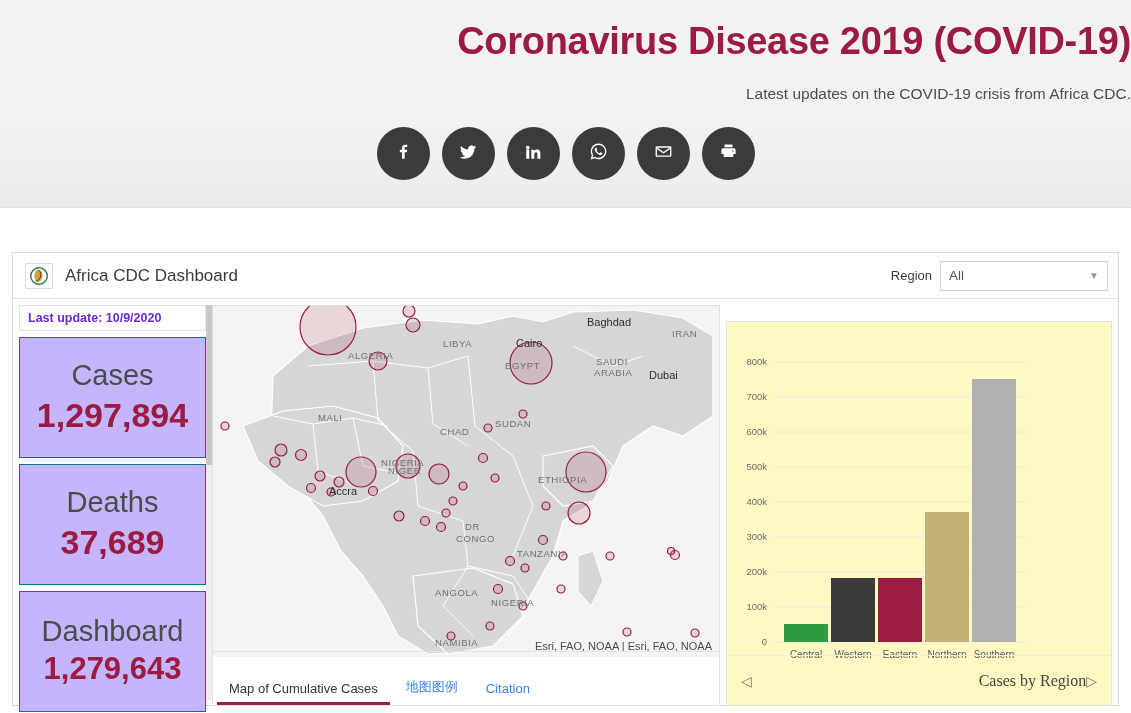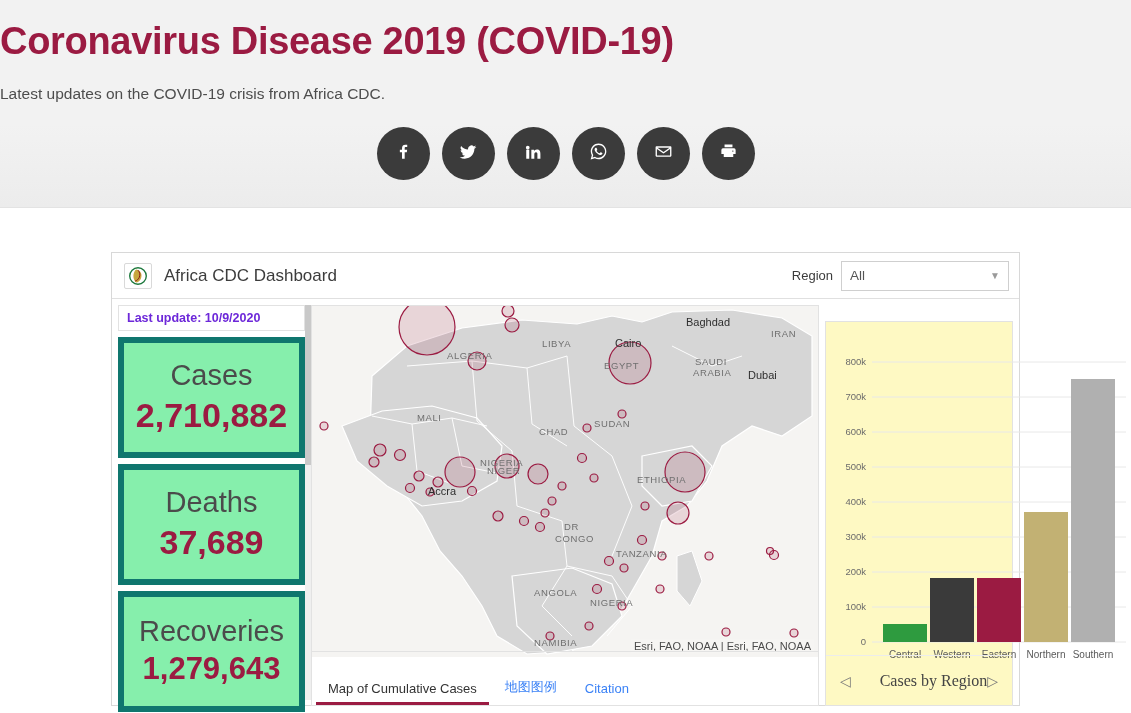--- a/index.html
+++ b/index.html
@@ -9,21 +9,21 @@
     overflow: hidden;
     font-family: "Liberation Sans", sans-serif;
     background: #ffffff;
   }
 
   
   .header {
     width: 100%;
     height: 207px;
     background: linear-gradient(180deg, #f2f2f2 0%, #f2f2f2 60%, #ececec 100%);
-    text-align: left;
+    text-align: right;
     padding-top: 8px;
   }
   .page-title {
     font-size: 38px;
     color: #9b1b42;
     font-weight: bold;
     margin: 12px 0 0 0;
     letter-spacing: -0.3px;
   }
   .page-subtitle {
@@ -50,21 +50,21 @@
   .band {
     width: 100%;
     height: 45px;
     background: #ffffff;
     border-top: 1px solid #e3e3e3;
   }
 
   
   .dash-wrap {
     margin: 0 auto;
-    width: 909px;
+    width: 1107px;
     background: #ffffff;
     border: 1px solid #d8d8d8;
     height: 454px;
   }
   .dash-top {
     height: 46px;
     display: flex;
     align-items: center;
     border-bottom: 1px solid #e0e0e0;
     padding: 0 10px 0 12px;
@@ -118,22 +118,22 @@
     border: 1px solid #e2e2e2;
     background: #fff;
     display: flex; align-items: center;
     padding-left: 8px;
     font-size: 12.5px;
     color: #6d28d9;
     font-weight: bold;
     margin-bottom: 6px;
   }
   .stat-card {
-    border: 6px solid #0f766e;
-    background: #86efac;
+    border: 1px solid #0f766e;
+    background: #c4b5fd;
     height: 121px;
     margin-bottom: 6px;
     display: flex; flex-direction: column;
     align-items: center; justify-content: center;
   }
   .stat-label {
     font-size: 29px;
     color: #4b4b4b;
     font-weight: 300;
     line-height: 1.1;
@@ -321,30 +321,30 @@
     </div>
   </div>
 
   <div class="dash-body">
 
     <div class="stats-col">
       <div class="last-update">Last update: 10/9/2020</div>
 
       <div class="stat-card">
         <div class="stat-label">Cases</div>
-        <div class="stat-value big">2,710,882</div>
+        <div class="stat-value big">1,297,894</div>
       </div>
 
       <div class="stat-card">
         <div class="stat-label">Deaths</div>
         <div class="stat-value big">37,689</div>
       </div>
 
       <div class="stat-card">
-        <div class="stat-label">Recoveries</div>
+        <div class="stat-label">Dashboard</div>
         <div class="stat-value">1,279,643</div>
       </div>
 
       <div class="scrollbar-track">
         <div class="scrollbar-thumb"></div>
       </div>
     </div>
 
     <div class="map-panel">
       <div class="map-area">

